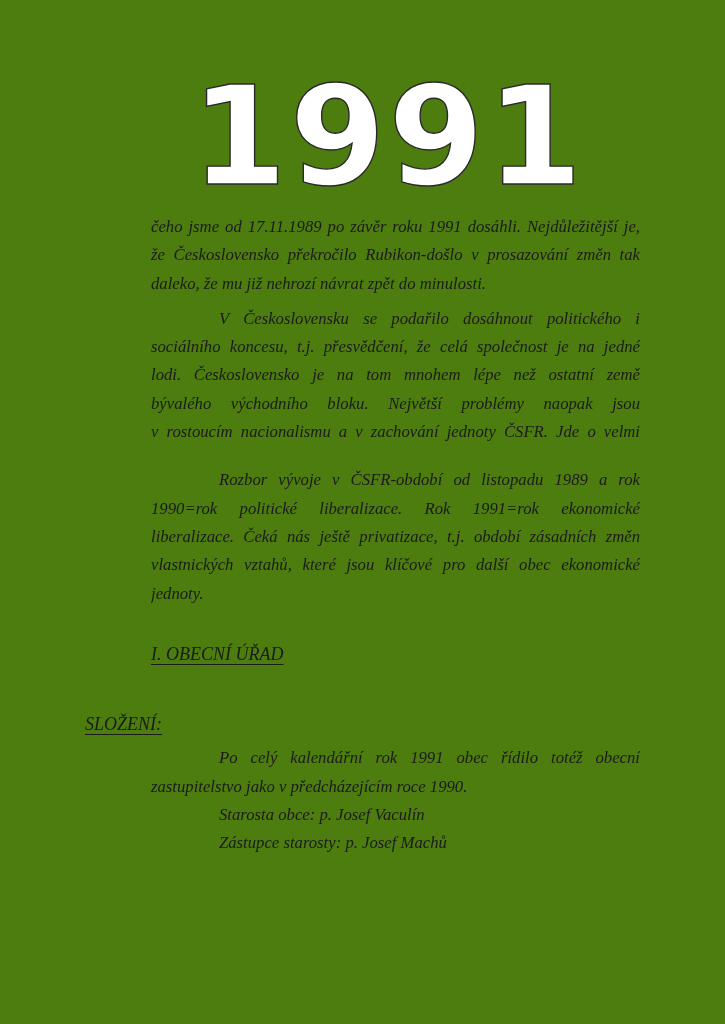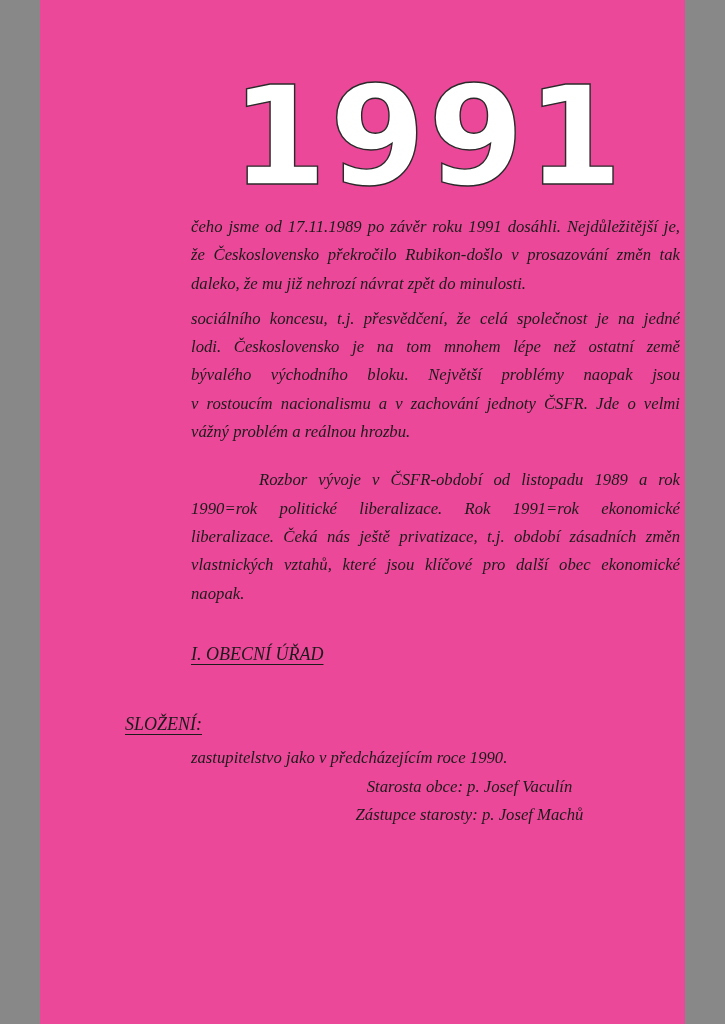--- a/index.html
+++ b/index.html
@@ -3,24 +3,24 @@
 <meta charset="utf-8">
 <title>1991 — Obecní kronika</title>
 <style>
   html, body {
     margin: 0;
     padding: 0;
     background: #888;
   }
   .page {
     position: relative;
-    width: 645px;
+    width: 725px;
     height: 1024px;
     margin: 0 auto;
-    background: #ec4899;
+    background: #4d7c0f;
     overflow: hidden;
     font-family: "Liberation Serif", "DejaVu Serif", serif;
   }
   
   .year {
     position: absolute;
     top: 68px;
     left: 191px;
     font-family: "DejaVu Sans", "Liberation Sans", sans-serif;
     font-weight: 700;
@@ -66,53 +66,53 @@
     margin-left: -66px;
     font-size: 18px;
     line-height: 28.3px;
     text-decoration: underline;
     text-decoration-thickness: 1.3px;
     text-underline-offset: 4px;
   }
   .block.plainline {
     padding-left: 68px;
     line-height: 28.3px;
-    text-align: center;
   }
   
   [data-name="paragraph-2"] { margin-top: 7px; }
   [data-name="paragraph-3"] { margin-top: 20px; }
   [data-name="paragraph-4"] { margin-top: 6px; }
 </style>
 </head>
 <body>
 
 <div class="page" data-name="document-page">
   <div class="year" data-name="year-heading">1991</div>
   <div class="body-text" data-name="document-body">
       <div class="block paragraph" data-name="paragraph-1">
         <div class="line" data-name="text-line">čeho jsme od 17.11.1989 po závěr roku 1991 dosáhli. Nejdůležitější je,</div>
         <div class="line" data-name="text-line">že Československo překročilo Rubikon-došlo v prosazování změn tak</div>
         <div class="line last" data-name="text-line">daleko, že mu již nehrozí návrat zpět do minulosti.</div>
       </div>
       <div class="block paragraph" data-name="paragraph-2">
+        <div class="line first" data-name="text-line">V Československu se podařilo dosáhnout politického i</div>
         <div class="line" data-name="text-line">sociálního koncesu, t.j. přesvědčení, že celá společnost je na jedné</div>
         <div class="line" data-name="text-line">lodi. Československo je na tom mnohem lépe než ostatní země</div>
         <div class="line" data-name="text-line">bývalého východního bloku. Největší problémy naopak jsou</div>
         <div class="line" data-name="text-line">v rostoucím nacionalismu a v zachování jednoty ČSFR. Jde o velmi</div>
-        <div class="line last" data-name="text-line">vážný problém a reálnou hrozbu.</div>
       </div>
       <div class="block paragraph" data-name="paragraph-3">
         <div class="line first" data-name="text-line">Rozbor vývoje v ČSFR-období od listopadu 1989 a rok</div>
         <div class="line" data-name="text-line">1990=rok politické liberalizace. Rok 1991=rok ekonomické</div>
         <div class="line" data-name="text-line">liberalizace. Čeká nás ještě privatizace, t.j. období zásadních změn</div>
         <div class="line" data-name="text-line">vlastnických vztahů, které jsou klíčové pro další obec ekonomické</div>
-        <div class="line last" data-name="text-line">naopak.</div>
+        <div class="line last" data-name="text-line">jednoty.</div>
       </div>
       <div class="block heading" data-name="section-heading">I. OBECNÍ ÚŘAD</div>
       <div class="block label" data-name="section-label">SLOŽENÍ:</div>
       <div class="block paragraph" data-name="paragraph-4">
+        <div class="line first" data-name="text-line">Po celý kalendářní rok 1991 obec řídilo totéž obecní</div>
         <div class="line last" data-name="text-line">zastupitelstvo jako v předcházejícím roce 1990.</div>
       </div>
       <div class="block plainline" data-name="line-starosta">Starosta obce: p. Josef Vaculín</div>
       <div class="block plainline" data-name="line-zastupce">Zástupce starosty: p. Josef Machů</div>
     </div>
 </div>
 
 </body></html>

